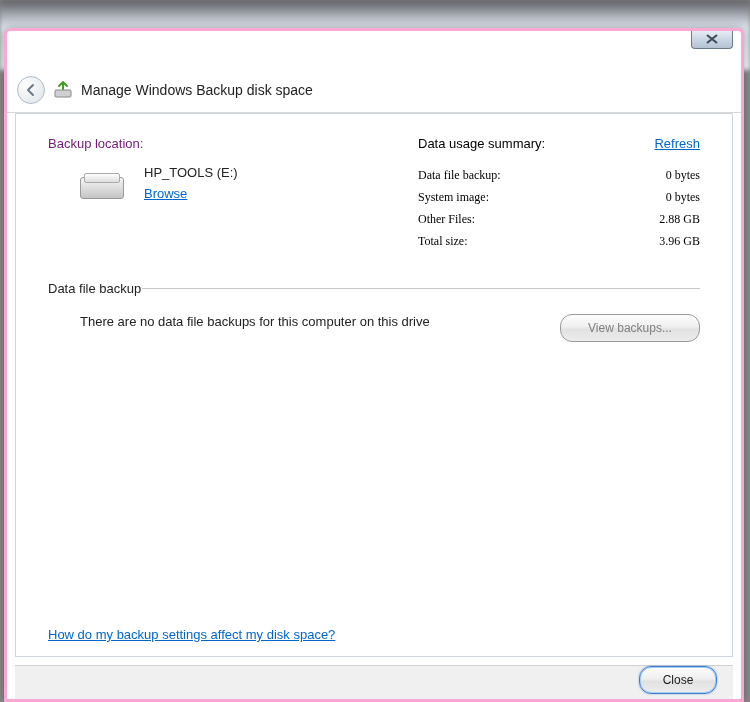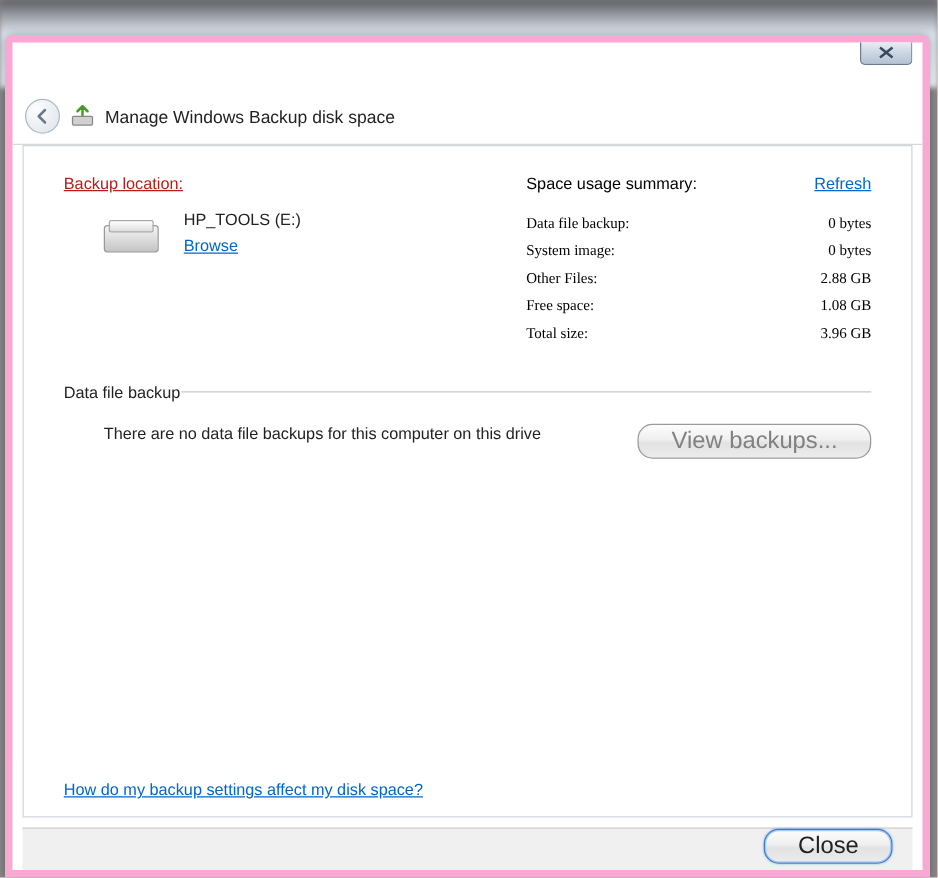--- a/index.html
+++ b/index.html
@@ -39,21 +39,21 @@
       rgba(200,200,210,0.5) 100%);
     filter: blur(4px);
   }
   .dialog {
     position: absolute;
     top: 28px;
     left: 4px;
     right: 6px;
     bottom: 0;
     background: #fff;
-    border: 6px solid #f9a8d4;
+    border: 3px solid #f9a8d4;
     border-radius: 6px 6px 0 0;
     box-shadow: 0 0 8px rgba(0,0,0,0.3);
     overflow: hidden;
   }
   .titlebar-x {
     position: absolute;
     top: -2px;
     right: 8px;
     width: 42px;
     height: 20px;
@@ -111,21 +111,21 @@
     font-weight: 400;
     margin-bottom: 22px;
   }
   .top-grid {
     display: flex;
     gap: 40px;
     margin-bottom: 28px;
   }
   .col-left { flex: 0 0 330px; }
   .col-right { flex: 1; }
-  .label { font-size: 13px; color: #b91c1c; margin-bottom: 14px; text-decoration: underline; }
+  .label { font-size: 13px; color: #701a75; margin-bottom: 14px; }
   .label-row { display: flex; justify-content: space-between; align-items: baseline; margin-bottom: 14px; }
   .drive-row {
     display: flex;
     align-items: flex-start;
     gap: 18px;
     padding-left: 30px;
   }
   .drive-icon {
     width: 48px; height: 32px;
     position: relative;
@@ -168,22 +168,22 @@
     display: flex;
     justify-content: space-between;
     align-items: flex-start;
     gap: 20px;
     padding-left: 32px;
   }
   .section-text { font-size: 13px; color: #222; }
   .win-btn {
     min-width: 140px;
     height: 28px;
-    padding: 0 26px;
-    font-size: 19px;
+    padding: 0 14px;
+    font-size: 12px;
     font-family: inherit;
     background: linear-gradient(to bottom, #fdfdfd 0%, #efefef 45%, #e2e2e2 55%, #ececec 100%);
     border: 1px solid #9a9a9a;
     border-radius: 12px;
     color: #808080;
     cursor: default;
   }
   .win-btn.primary {
     border: 1px solid #3d7bcb;
     box-shadow: 0 0 0 1px #a6cdf5 inset, 0 0 2px rgba(61,123,203,0.6);
@@ -254,41 +254,37 @@
             <div class="top"></div>
           </div>
           <div class="drive-info">
             <div class="drive-name">HP_TOOLS (E:)</div>
             <a class="link">Browse</a>
           </div>
         </div>
       </div>
       <div class="col-right">
         <div class="label-row">
-          <span>Space usage summary:</span>
+          <span>Data usage summary:</span>
           <a class="link">Refresh</a>
         </div>
         <div class="usage-table">
           <div class="usage-row">
               <span class="usage-key">Data file backup:</span>
               <span class="usage-val">0 bytes</span>
             </div>
           <div class="usage-row">
               <span class="usage-key">System image:</span>
               <span class="usage-val">0 bytes</span>
             </div>
           <div class="usage-row">
               <span class="usage-key">Other Files:</span>
               <span class="usage-val">2.88 GB</span>
             </div>
           <div class="usage-row">
-              <span class="usage-key">Free space:</span>
-              <span class="usage-val">1.08 GB</span>
-            </div>
-          <div class="usage-row">
               <span class="usage-key">Total size:</span>
               <span class="usage-val">3.96 GB</span>
             </div>
         </div>
       </div>
     </div>
 
     <div class="section">
       <div class="section-hdr">
         <span class="section-title">Data file backup</span>

